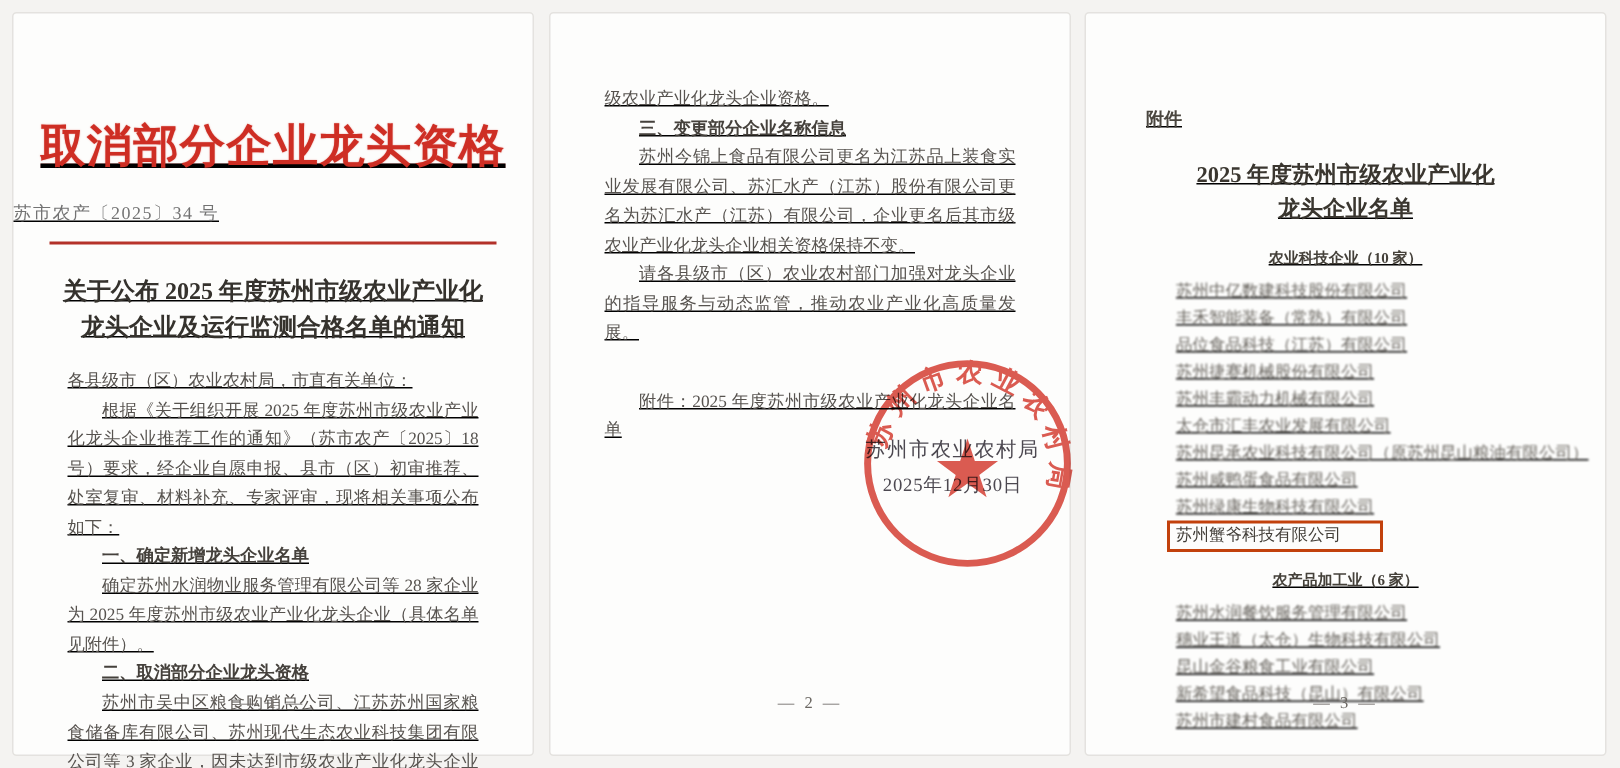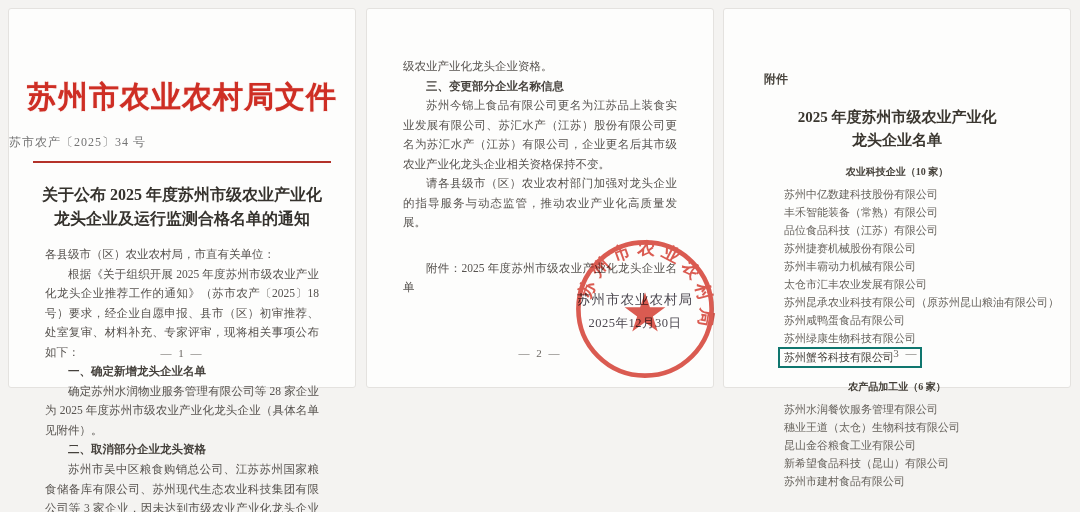--- a/index.html
+++ b/index.html
@@ -3,22 +3,22 @@
 <meta charset="utf-8">
 <style>
   * { margin:0; padding:0; box-sizing:border-box; }
   html,body { width:1080px; height:512px; overflow:hidden; }
   body {
     background:#f4f3f1;
     font-family:"Liberation Serif","DejaVu Serif",serif;
     position:relative;
   }
   .page {
-    position:absolute; top:8px; width:348px; height:380px;
-    background:#fdfdfc; border:1px solid #e4e2df; border-radius:3px;
+    position:absolute; top:8px; width:348px; height:496px;
+    background:#fdfdfc; border:1px solid #e4e2df; border-radius:3px;text-decoration:underline;
   }
   #page1 { left:8px; }
   #page2 { left:366px; }
   #page3 { left:723px; }
 
   
   .red-header {
     margin-top:68px; text-align:center;
     font-size:30px; font-weight:bold; color:#ce2e24;
     letter-spacing:1px; white-space:nowrap;
@@ -79,29 +79,29 @@
     color:#45413a; filter:blur(.35px);
   }
   .company-list { margin:6px 0 0 60px; }
   .co-line {
     font-size:11px; line-height:18px; color:#66625c;
     filter:blur(.55px); white-space:nowrap;
   }
   .co-line.hi {
     filter:blur(.15px); color:#413d37;
     display:inline-block; position:relative;
-    border:2px solid #0f766e; padding:1px 26px 1px 4px; margin-left:-6px;
+    border:2px solid #c2410c; padding:1px 26px 1px 4px; margin-left:-6px;
     line-height:15px;
   }
 </style>
 </head>
 <body>
 
 <div class="page" id="page1">
-  <div class="red-header">苏州市农业农村局文件</div>
+  <div class="red-header">取消部分企业龙头资格</div>
   <div class="doc-no">苏市农产〔2025〕34 号</div>
   <div class="red-rule"></div>
   <div class="doc-title">
     <div>关于公布 2025 年度苏州市级农业产业化</div>
     <div>龙头企业及运行监测合格名单的通知</div>
   </div>
   <div class="body-text">
     <p class="no-indent">各县级市（区）农业农村局，市直有关单位：</p>
     <p>根据《关于组织开展 2025 年度苏州市级农业产业化龙头企业推荐工作的通知》（苏市农产〔2025〕18 号）要求，经企业自愿申报、县市（区）初审推荐、处室复审、材料补充、专家评审，现将相关事项公布如下：</p>
     <p class="sec-head">一、确定新增龙头企业名单</p>

